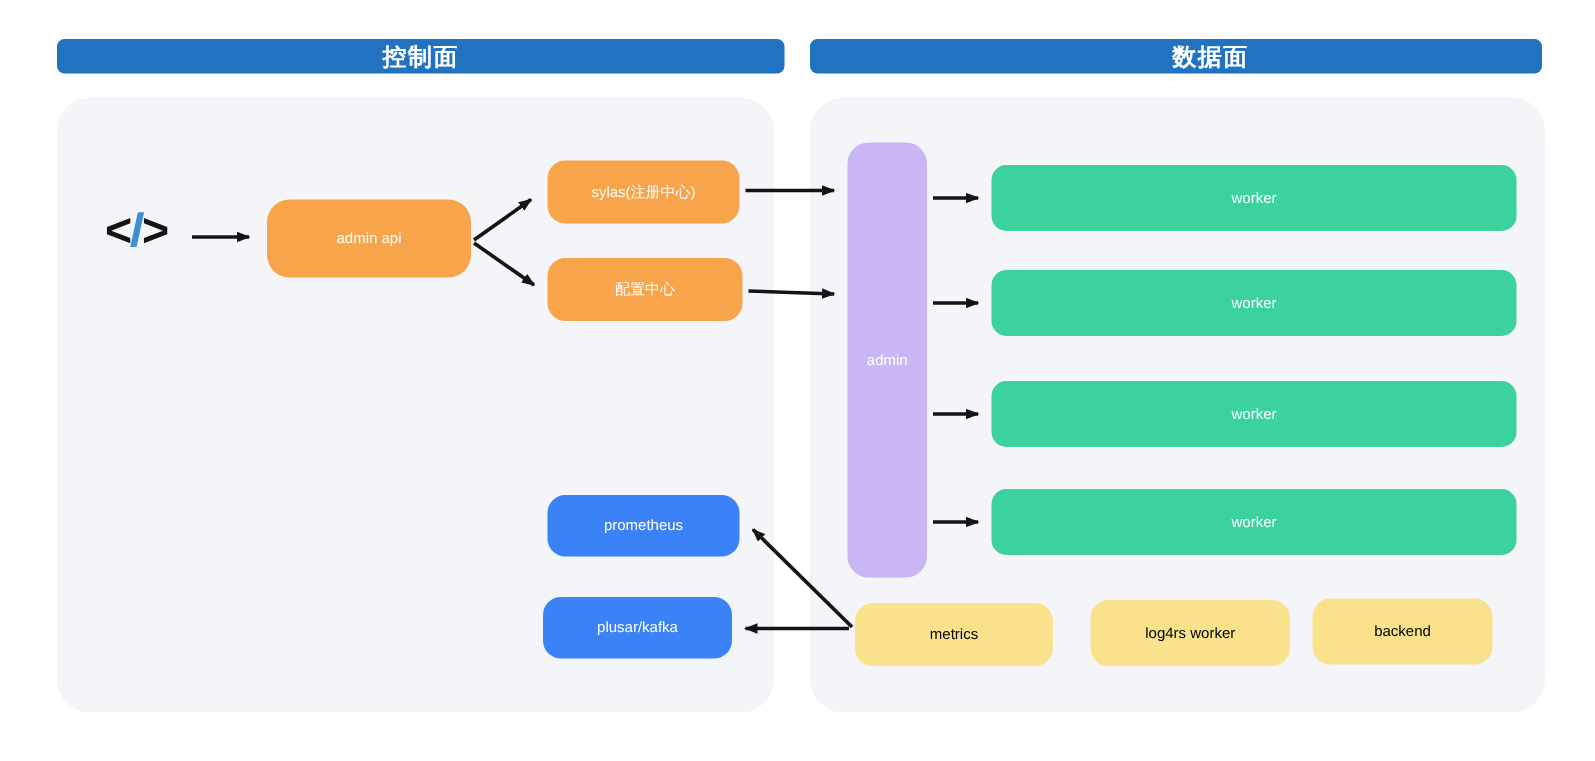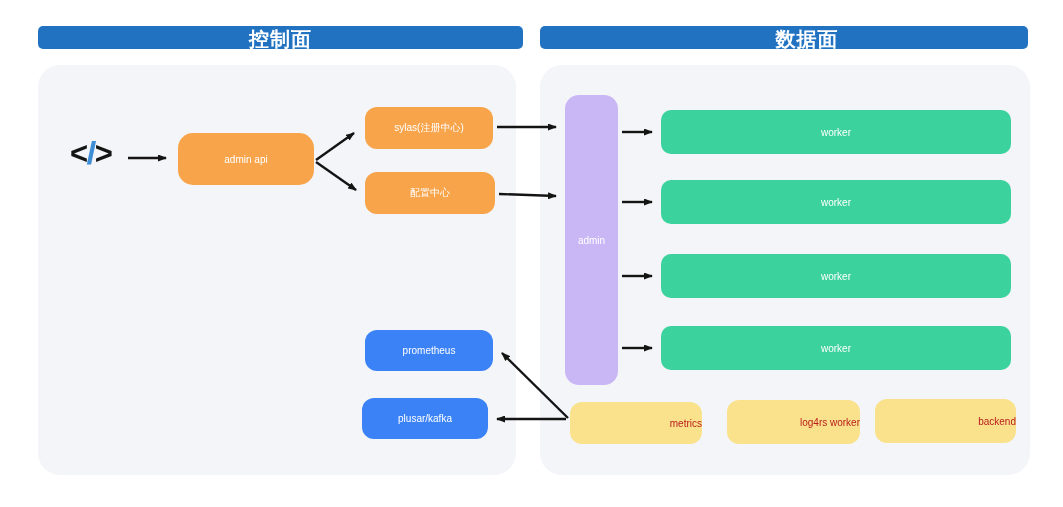--- a/index.html
+++ b/index.html
@@ -10,24 +10,24 @@
     background: #ffffff;
     font-family: "Liberation Sans", "DejaVu Sans", sans-serif;
     overflow: hidden;
   }
   .hdr {
     position: absolute;
     height: 23px;
     background: #2173c2;
     border-radius: 5px;
     color: #ffffff;
-    font-size: 20px;
+    font-size: 16px;
     font-weight: 700;
     display: flex;
-    align-items: flex-start;
+    align-items: flex-end;
     justify-content: center;
     letter-spacing: 1px;
   }
   .hdr-left  { left: 38px;  top: 26px; width: 485px; }
   .hdr-right { left: 540px; top: 26px; width: 442px; padding-left: 46px; }
   .panel {
     position: absolute;
     top: 65px;
     height: 410px;
     background: #f4f5f8;
@@ -42,35 +42,35 @@
     justify-content: center;
     color: #ffffff;
     font-size: 10px;
     border-radius: 12px;
     white-space: nowrap;
   }
   .orange { background: #f7a44a; }
   .green  { background: #3bd29e; }
   .purple { background: #c9b6f4; border-radius: 14px; }
   .lblue  { background: #3b82f6; }
-  .yellow { background: #fae28c; color: #b91c1c; justify-content: flex-end; }
+  .yellow { background: #fae28c; color: #000000; }
   .node-admin-api   { left: 178px; top: 133px; width: 136px; height: 52px; border-radius: 15px; }
   .node-sylas       { left: 365px; top: 107px; width: 128px; height: 42px; font-size: 10px; }
   .node-config      { left: 365px; top: 172px; width: 130px; height: 42px; }
   .node-prometheus  { left: 365px; top: 330px; width: 128px; height: 41px; }
   .node-pulsar      { left: 362px; top: 398px; width: 126px; height: 41px; }
   .node-admin       { left: 565px; top: 95px;  width: 53px;  height: 290px; }
   .node-worker      { left: 661px; width: 350px; height: 44px; border-radius: 10px; }
   .node-worker-0 { top: 110px; }
   .node-worker-1 { top: 180px; }
   .node-worker-2 { top: 254px; }
   .node-worker-3 { top: 326px; }
   .node-metrics  { left: 570px; top: 402px; width: 132px; height: 42px; }
   .node-log4rs   { left: 727px; top: 400px; width: 133px; height: 44px; }
-  .node-backend  { left: 875px; top: 399px; width: 141px; height: 44px; }
+  .node-backend  { left: 875px; top: 399px; width: 120px; height: 44px; }
   .code-icon {
     position: absolute;
     left: 70px; top: 136px;
     font-size: 31px;
     font-weight: 800;
     color: #141414;
     display: flex;
     align-items: center;
     letter-spacing: -3px;
     user-select: none;

